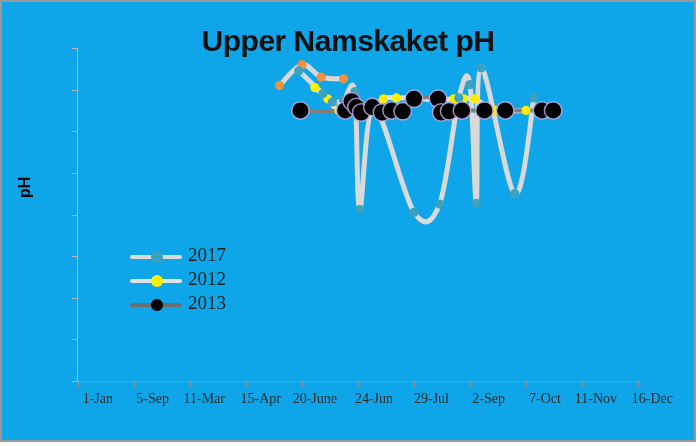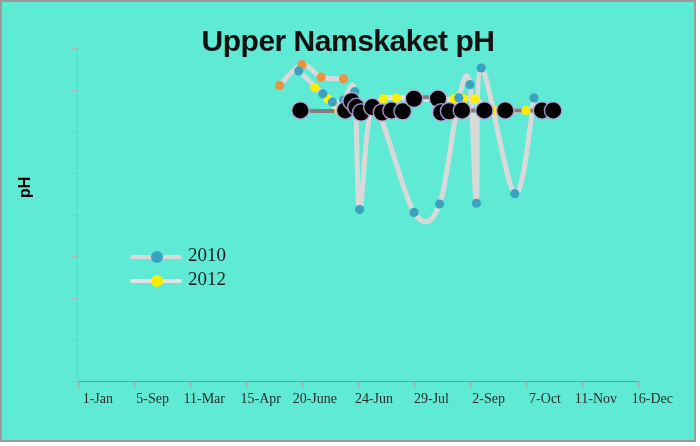--- a/index.html
+++ b/index.html
@@ -9,21 +9,21 @@
     background:#ffffff;
     font-family:"Liberation Sans", sans-serif;
     overflow:hidden;
   }
   #chart-frame{
     position:relative;
     width:696px;height:442px;
     margin:0;
     border:2px solid #9a9a9a;
     box-sizing:border-box;
-    background:#5eead4;
+    background:#0ea5e9;
   }
   #chart-title{
     position:absolute;
     left:0;top:22px;width:100%;
     text-align:center;
     font-size:30px;
     font-weight:bold;
     color:#111111;
     letter-spacing:-0.5px;
     font-family:"Liberation Sans", sans-serif;
@@ -248,22 +248,27 @@
         <circle cx="540.00" cy="108.44" r="8" fill="#000000"></circle>
         <circle cx="551.20" cy="108.44" r="9.5" fill="#b9a6e0" opacity="0.85"></circle>
         <circle cx="551.20" cy="108.44" r="8" fill="#000000"></circle>
       </g>
     </svg>
 
   <div id="legend">
       <div class="legend-row">
         <span class="legend-line" style="background: rgb(217, 217, 217);"></span>
         <span class="legend-dot" style="background: rgb(59, 163, 192);"></span>
-        <span class="legend-text">2010</span>
+        <span class="legend-text">2017</span>
       </div>
       <div class="legend-row">
         <span class="legend-line" style="background: rgb(227, 227, 227);"></span>
         <span class="legend-dot" style="background: rgb(255, 238, 0);"></span>
         <span class="legend-text">2012</span>
       </div>
+      <div class="legend-row">
+        <span class="legend-line" style="background: rgb(110, 110, 110);"></span>
+        <span class="legend-dot" style="background: rgb(0, 0, 0);"></span>
+        <span class="legend-text">2013</span>
+      </div>
     </div>
 
 </div>
 
 </body></html>

